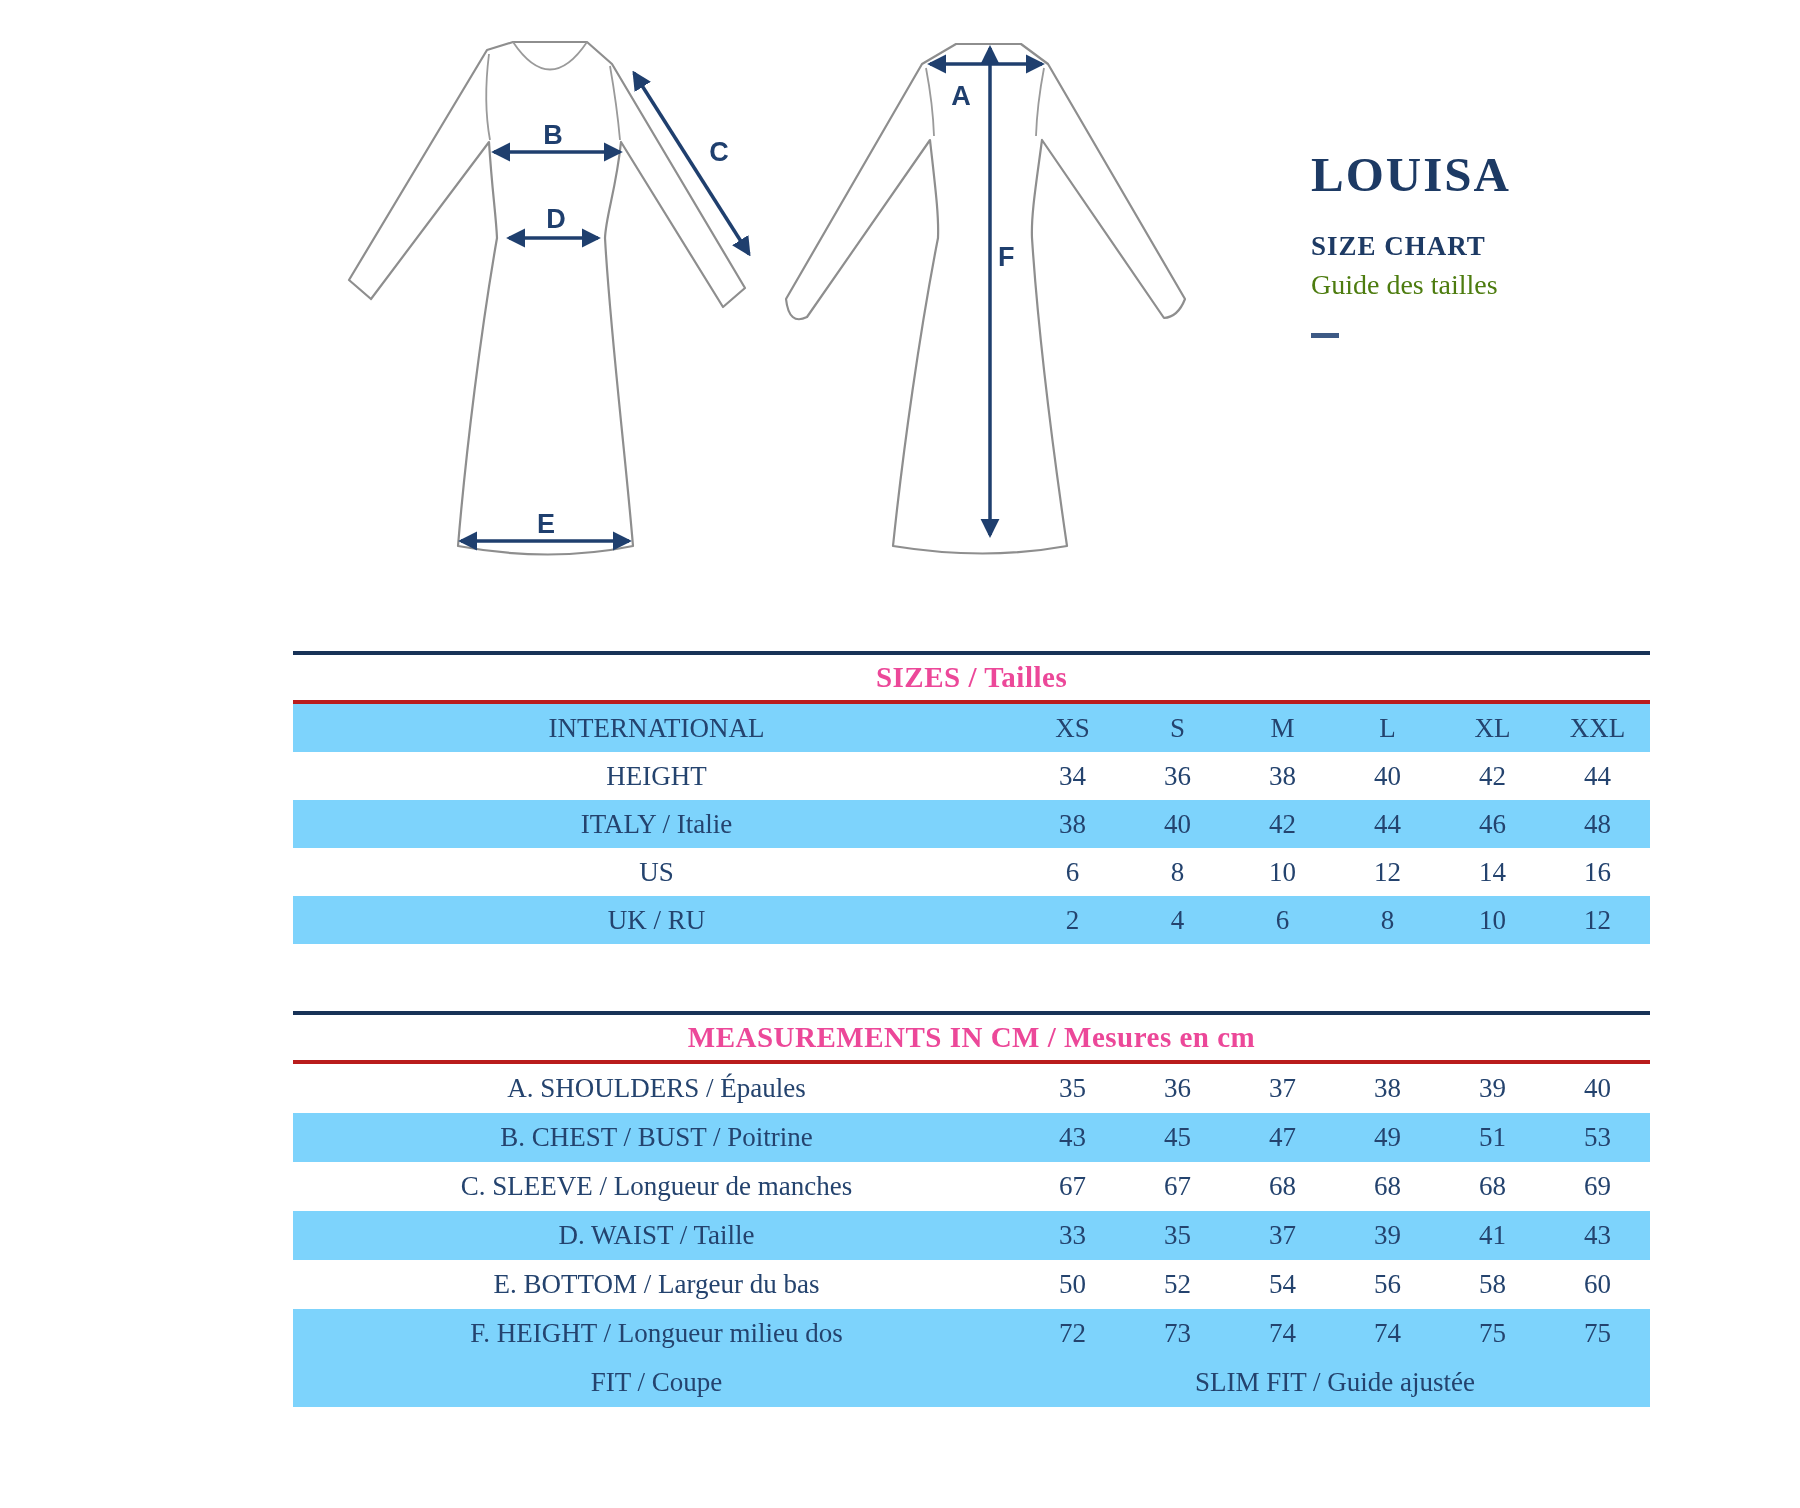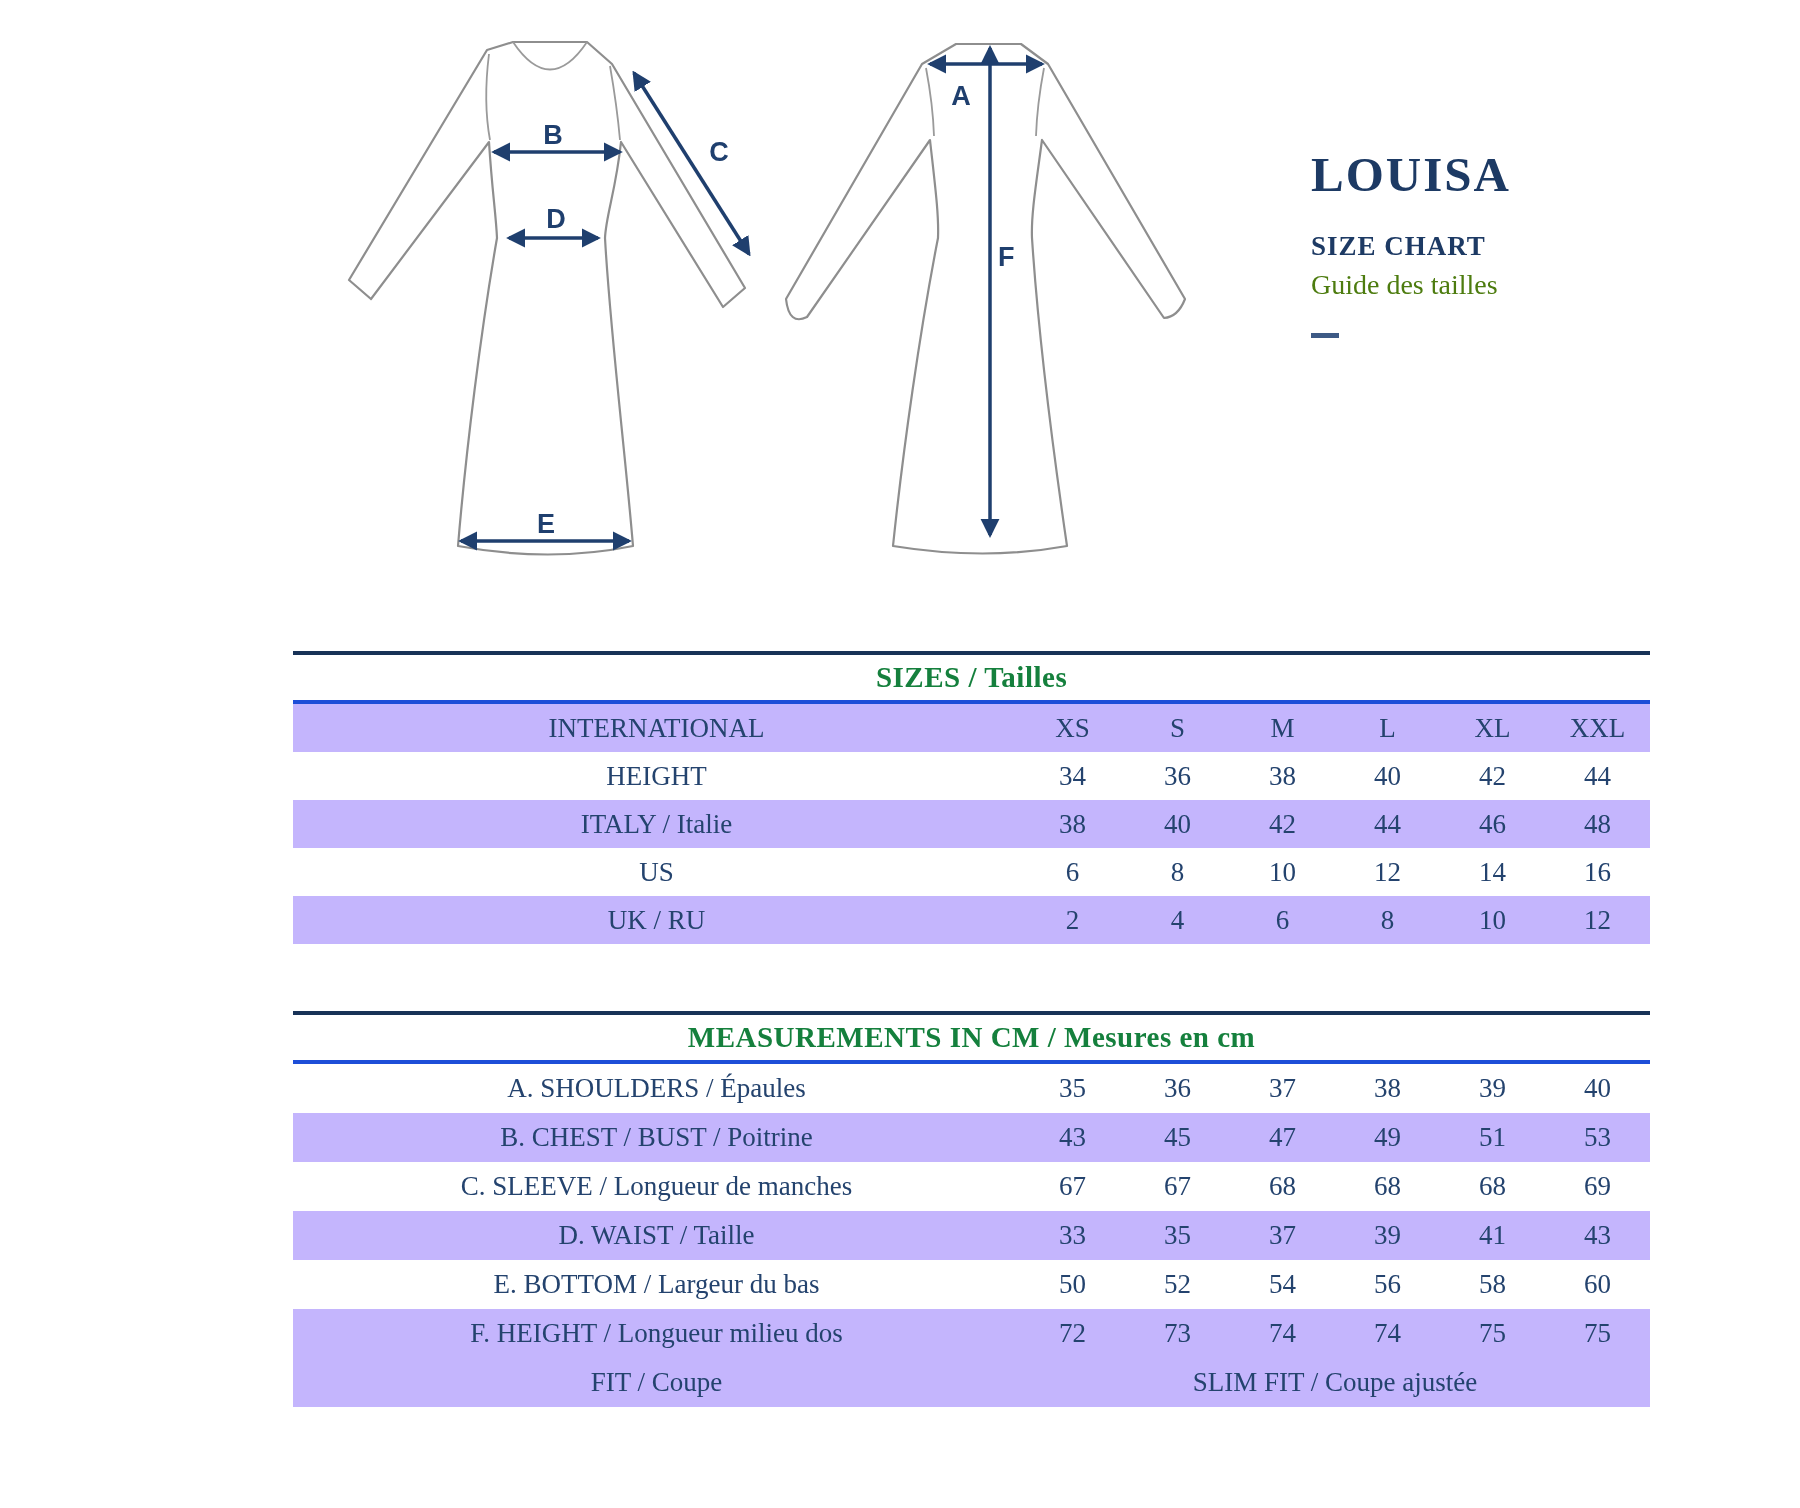--- a/index.html
+++ b/index.html
@@ -19,24 +19,24 @@
   .brand-sub{font-size:27px;font-weight:bold;letter-spacing:1px;margin-top:32px;}
   .brand-sub-fr{font-size:28px;color:#4d7c0f;margin-top:7px;}
   .brand-dash{width:28px;height:5px;background:#3d5a85;margin-top:32px;}
   
   table.chart-table{
     position:absolute;left:293px;width:1357px;border-collapse:collapse;table-layout:fixed;
     color:#24436e;font-size:27px;
   }
   .chart-table th.tbl-title{
     font-size:29px;font-weight:bold;text-align:center;height:45px;letter-spacing:.5px;
-    border-top:4px solid #173257;border-bottom:4px solid #1d4ed8;color:#15803d;padding:0;
+    border-top:4px solid #173257;border-bottom:4px solid #b91c1c;color:#ec4899;padding:0;
   }
   .chart-table td{height:48px;text-align:center;padding:0;white-space:nowrap;}
-  .chart-table tr.alt{background:#c4b5fd;}
+  .chart-table tr.alt{background:#7dd3fc;}
   .sizes-table{top:651px;}
   .measure-table{top:999px;margin-top:12px;}
   .measure-table td{height:49px;}
   col.label-col{width:727px;}
   col.val-col{width:105px;}
 </style>
 </head>
 <body>
 
 <svg class="diagram-svg" width="1250" height="600" viewBox="0 0 1250 600">
@@ -220,16 +220,16 @@
       <td>F. HEIGHT / Longueur milieu dos</td>
       <td>72</td>
       <td>73</td>
       <td>74</td>
       <td>74</td>
       <td>75</td>
       <td>75</td>
     </tr>
     <tr class="alt">
       <td>FIT / Coupe</td>
-      <td colspan="6">SLIM FIT / Coupe ajustée</td>
+      <td colspan="6">SLIM FIT / Guide ajustée</td>
     </tr>
   </tbody>
 </table>
 
 </body></html>

